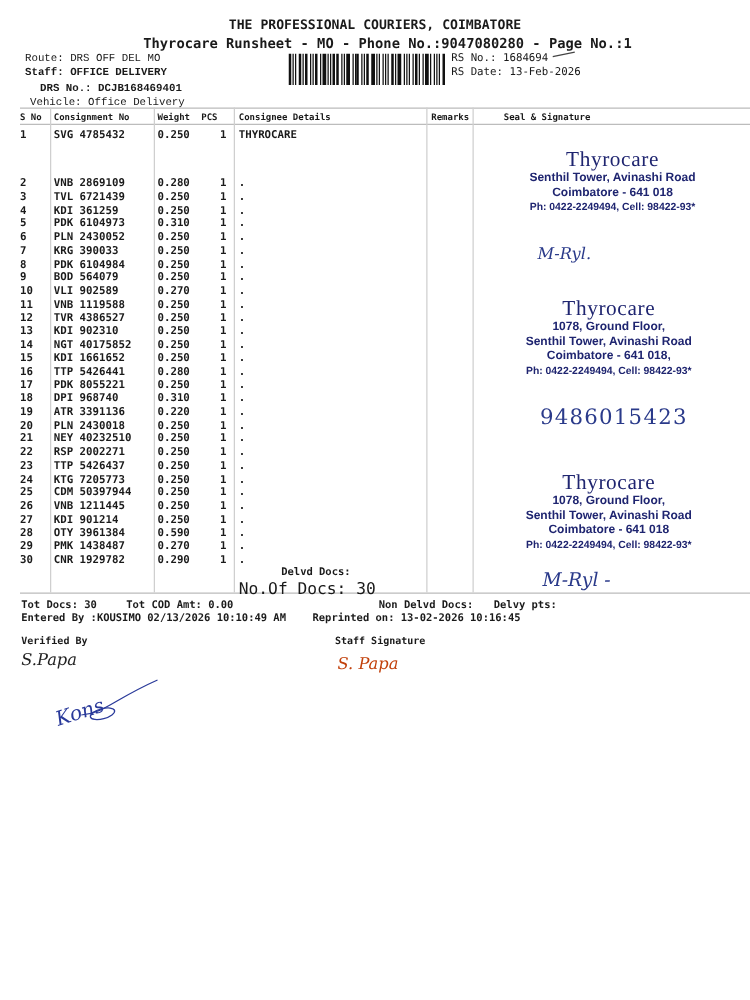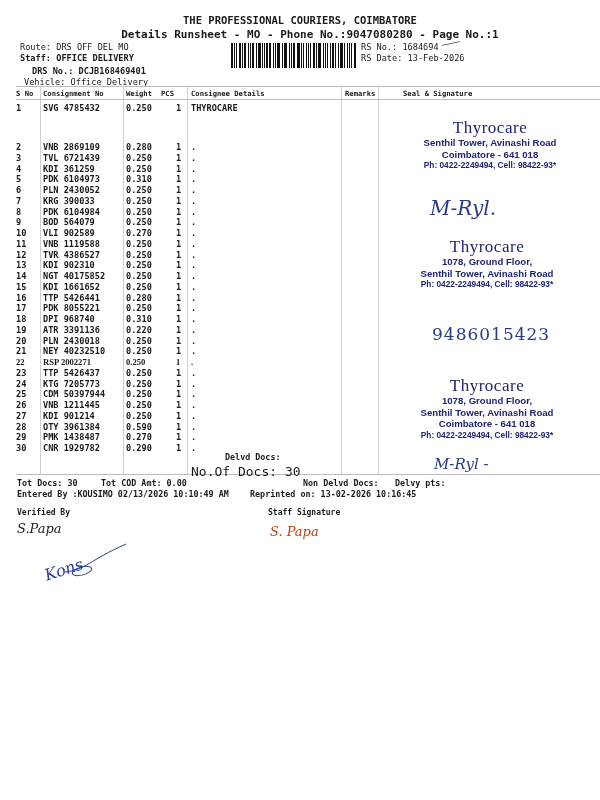--- a/index.html
+++ b/index.html
@@ -1,21 +1,21 @@
 <!DOCTYPE html>
 <html><head>
 <meta charset="utf-8">
 <style>
   html, body { margin:0; padding:0; background:#ffffff; }
   body { width:600px; height:800px; position:relative; overflow:hidden;
          font-family:"DejaVu Sans Mono","Liberation Mono",monospace; color:#1a1a1a; }
   .abs { position:absolute; white-space:nowrap; }
   .title1 { top:14px; left:0; width:600px; text-align:center; font-size:10.5px; font-weight:bold; }
   .title2 { top:28px; left:0; width:600px; text-align:center; font-size:11px; font-weight:bold; padding-left:20px; box-sizing:border-box;}
-  .meta { font-size:8.6px; }
+  .meta { font-size:8.6px;font-family:Liberation Mono, monospace; }
   .barcode { top:43px; left:231px; width:126px; height:25px; display:flex; align-items:stretch; }
   .barcode span { display:block; background:#111; margin-right:1px; }
   .rsinfo { left:361px; font-size:8.6px; }
   .tick { top:43px; left:442px; width:18px; height:1px; background:#444; transform:rotate(-12deg); }
 
   .hline { position:absolute; height:1px; background:#bcbcbc; }
   .vline { position:absolute; width:1px; background:#cfcfcf; }
 
   .hdr { top:89px; font-size:7.2px; font-weight:bold; }
   .row { position:absolute; left:0; width:600px; height:11px; font-size:8.6px; font-weight:bold; }
@@ -32,21 +32,21 @@
   .stamp .ph { font-size:8.3px; line-height:11px; }
   .hand { position:absolute; font-family:"DejaVu Serif",serif; color:#2a3a8a; font-style:italic; }
 
   .foot { font-size:8.4px; font-weight:bold; }
   .sig { font-size:8px; font-weight:bold; }
 </style>
 </head>
 <body>
 
 <div class="abs title1">THE PROFESSIONAL COURIERS, COIMBATORE</div>
-<div class="abs title2">Details Runsheet - MO - Phone No.:9047080280 - Page No.:1</div>
+<div class="abs title2">Thyrocare Runsheet - MO - Phone No.:9047080280 - Page No.:1</div>
 
 <div class="abs meta" style="top:42px;left:20px;">
   <span>Route:</span>
   <span>DRS OFF DEL MO</span>
 </div>
 <div class="abs meta" style="top:53px;left:20px;font-weight:bold;">
   <span>Staff:</span>
   <span>OFFICE DELIVERY</span>
 </div>
 <div class="abs meta" style="top:66px;left:20px;font-weight:bold;padding-left:12px;">
@@ -268,21 +268,21 @@
       <span class="c-pcs">1</span>
       <span class="c-det">.</span>
     </div>
     <div class="row" style="top: 346.25px;">
       <span class="c-sno">21</span>
       <span class="c-cons">NEY 40232510</span>
       <span class="c-wt">0.250</span>
       <span class="c-pcs">1</span>
       <span class="c-det">.</span>
     </div>
-    <div class="row" style="top: 357px; font-family: Liberation Serif, serif;">
+    <div class="row" style="top: 357px;">
       <span class="c-sno">22</span>
       <span class="c-cons">RSP 2002271</span>
       <span class="c-wt">0.250</span>
       <span class="c-pcs">1</span>
       <span class="c-det">.</span>
     </div>
     <div class="row" style="top: 367.75px;">
       <span class="c-sno">23</span>
       <span class="c-cons">TTP 5426437</span>
       <span class="c-wt">0.250</span>
@@ -341,26 +341,27 @@
   </div>
 
 <div class="abs" style="top:464px;left:191px;font-size:13px;">No.Of Docs: 30</div>
 
 <div class="stamp" style="top:119px;left:400px;width:180px;">
   <div class="brand">Thyrocare</div>
   <div class="l">Senthil Tower, Avinashi Road</div>
   <div class="l">Coimbatore - 641 018</div>
   <div class="ph">Ph: 0422-2249494, Cell: 98422-93*</div>
 </div>
-<div class="hand" style="top:196px;left:430px;font-size:20px;">M-Ryl.</div>
+<div class="hand" style="top:196px;left:430px;font-size:13px;">M-Ryl.</div>
 
 <div class="stamp" style="top:238px;left:392px;width:190px;">
   <div class="brand">Thyrocare</div>
   <div class="l">1078, Ground Floor,</div>
   <div class="l">Senthil Tower, Avinashi Road</div>
+  <div class="l">Coimbatore - 641 018,</div>
   <div class="ph">Ph: 0422-2249494, Cell: 98422-93*</div>
 </div>
 <div class="hand" style="top:324px;left:432px;font-size:17px;font-style:normal;letter-spacing:1px;">9486015423</div>
 
 <div class="stamp" style="top:377px;left:392px;width:190px;">
   <div class="brand">Thyrocare</div>
   <div class="l">1078, Ground Floor,</div>
   <div class="l">Senthil Tower, Avinashi Road</div>
   <div class="l">Coimbatore - 641 018</div>
   <div class="ph">Ph: 0422-2249494, Cell: 98422-93*</div>

